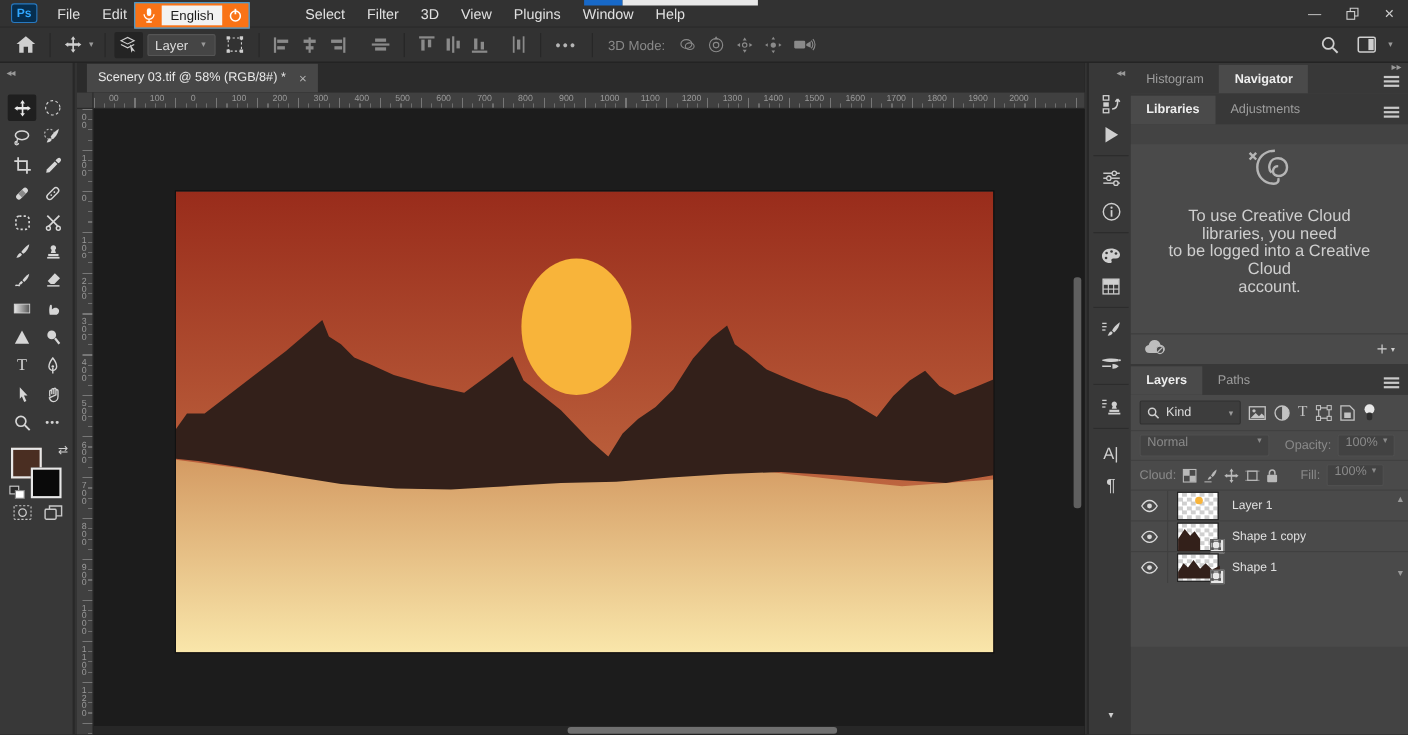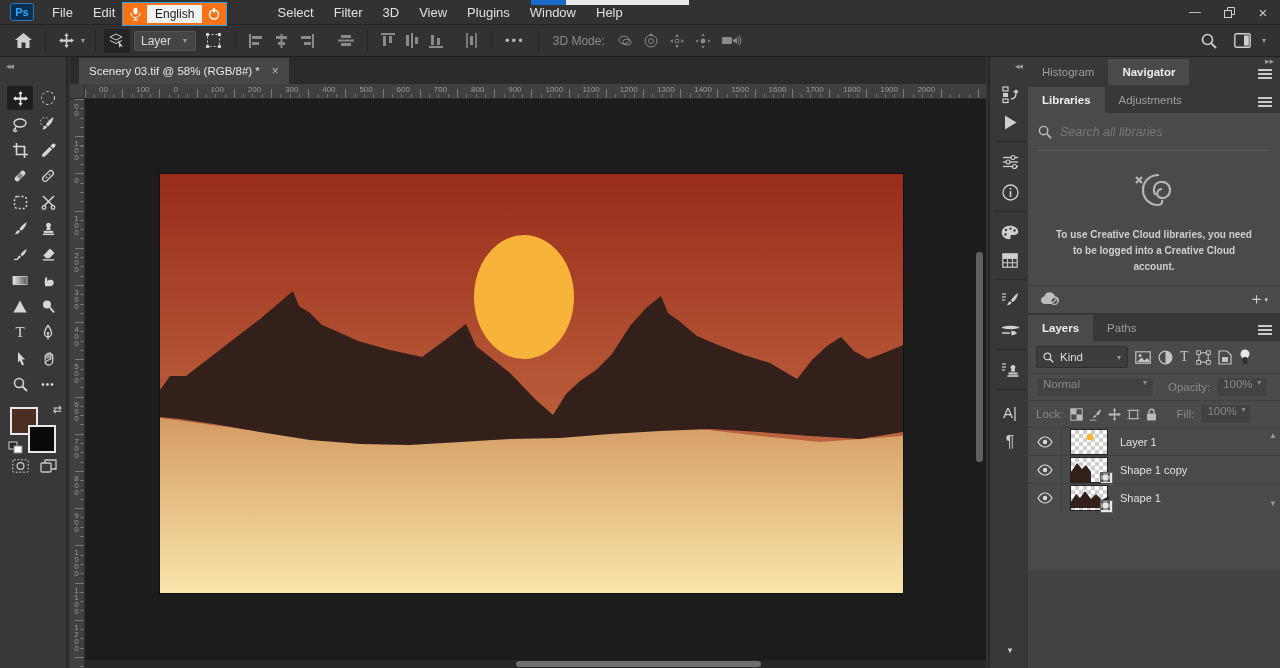--- a/index.html
+++ b/index.html
@@ -105,21 +105,21 @@
     display:flex; align-items:center; padding-left:8px; border-right:1px solid #3a3a3a; }
   .nav-slider { position:relative; flex:1; height:26px; }
   .nav-track { position:absolute; left:40px; right:34px; top:12px; height:2px; background:#9a9a9a; }
   .nav-thumb { position:absolute; left:132px; top:8px; width:0; height:0;
     border-left:6px solid transparent; border-right:6px solid transparent; border-bottom:10px solid #e8e8e8; }
 
   .lib-search { position:relative; height:38px; border-bottom:1px solid #5a5a5a; margin:0 10px; display:flex; align-items:center; gap:8px; }
   .lib-search input { background:transparent; border:none; outline:none; color:#bbb; font-size:12.5px;
     font-style:italic; width:190px; }
   .lib-search input::placeholder { color:#787878; }
-  .lib-msg { color:#cfcfcf; font-size:10px; text-align:center; line-height:16px;font-weight:bold; }
+  .lib-msg { color:#cfcfcf; font-size:15px; text-align:center; line-height:16px; }
   .lib-bottom { position:absolute; left:0; bottom:0; width:252px; height:28px; border-top:1px solid #3c3c3c;
     display:flex; align-items:center; justify-content:space-between; padding:0 12px; color:#bdbdbd; }
 
   .lyr-filterrow { height:30px; display:flex; align-items:center; padding:16px 8px; gap:7px; }
   .kind-box { width:92px; height:22px; background:#3d3d3d; border:1px solid #303030; border-radius:2px;
     color:#ddd; font-size:11.5px; display:flex; align-items:center; padding:0 6px; gap:6px; }
   .lyr-icon { color:#c3c3c3; display:flex; align-items:center; justify-content:center; }
   .lyr-blendrow, .lyr-lockrow { height:27px; display:flex; align-items:center; padding:0 8px; gap:6px;
     border-top:1px solid #414141; }
   .gray-dd { background:#424242; border:1px solid #4f4f4f; border-radius:2px; color:#8a8a8a; font-size:11.5px;
@@ -697,27 +697,20 @@
     <div class="panel-tabsrow">
       <div class="ptab active">Libraries</div>
       <div class="ptab">Adjustments</div>
       <span class="pmenu" style="top:12px">
           <i></i>
           <i></i>
           <i></i>
         </span>
     </div>
     <div class="panel-body" style="height:200px">
-      <div class="lib-search">
-        <svg width="14" height="14" viewBox="0 0 15 15">
-            <circle cx="6" cy="6" r="4.5" fill="none" stroke="#bdbdbd" stroke-width="1.5"></circle>
-            <line x1="9.5" y1="9.5" x2="14" y2="14" stroke="#bdbdbd" stroke-width="1.7"></line>
-          </svg>
-        <input type="text" placeholder="Search all libraries" style="">
-      </div>
       <div style="display:flex;justify-content:center;margin-top:18px">
         <svg width="56" height="44" viewBox="0 0 56 44">
             <path d="M10 8 L16 14 M16 8 L10 14" stroke="#b5b5b5" stroke-width="2.2" fill="none"></path>
             <path d="M33 6 C23 6 17 13 17 21 C17 29 23 36 32 36 C35 36 37 34 36 31" fill="none" stroke="#b5b5b5" stroke-width="2.2"></path>
             <path d="M30 26 C26 22 28 14 34 13 C40 12 44 16 44 21 C44 27 38 31 33 28 C30 26 31 20 36 20" fill="none" stroke="#b5b5b5" stroke-width="2.2"></path>
           </svg>
       </div>
       <div class="lib-msg" style="margin-top:14px;padding:0 24px">
         <div>To use Creative Cloud libraries, you need</div>
         <div>to be logged into a Creative Cloud</div>
@@ -793,21 +786,21 @@
           <span>Normal</span>
           <span style="font-size:8px">▾</span>
         </div>
         <span class="gray-label" style="margin-left:8px">Opacity:</span>
         <div class="gray-dd" style="width:52px">
           <span>100%</span>
           <span style="font-size:8px">▾</span>
         </div>
       </div>
       <div class="lyr-lockrow">
-        <span class="gray-label">Lock:</span>
+        <span class="gray-label">Cloud:</span>
         <span class="lock-icon">
             <svg width="13" height="13" viewBox="0 0 13 13">
               <rect x="0.8" y="0.8" width="11.4" height="11.4" fill="none" stroke="#b9b9b9"></rect>
               <rect x="1" y="1" width="5.5" height="5.5" fill="#b9b9b9"></rect>
               <rect x="6.5" y="6.5" width="5.5" height="5.5" fill="#b9b9b9"></rect>
             </svg>
           </span>
         <span class="lock-icon">
             <svg width="13" height="13" viewBox="0 0 14 14">
               <path d="M13 1 C10.5 2.5 8.5 5 7.5 6.8 L9 8.3 C10.8 7 12.6 4.5 13 1 Z" fill="#b9b9b9"></path>

